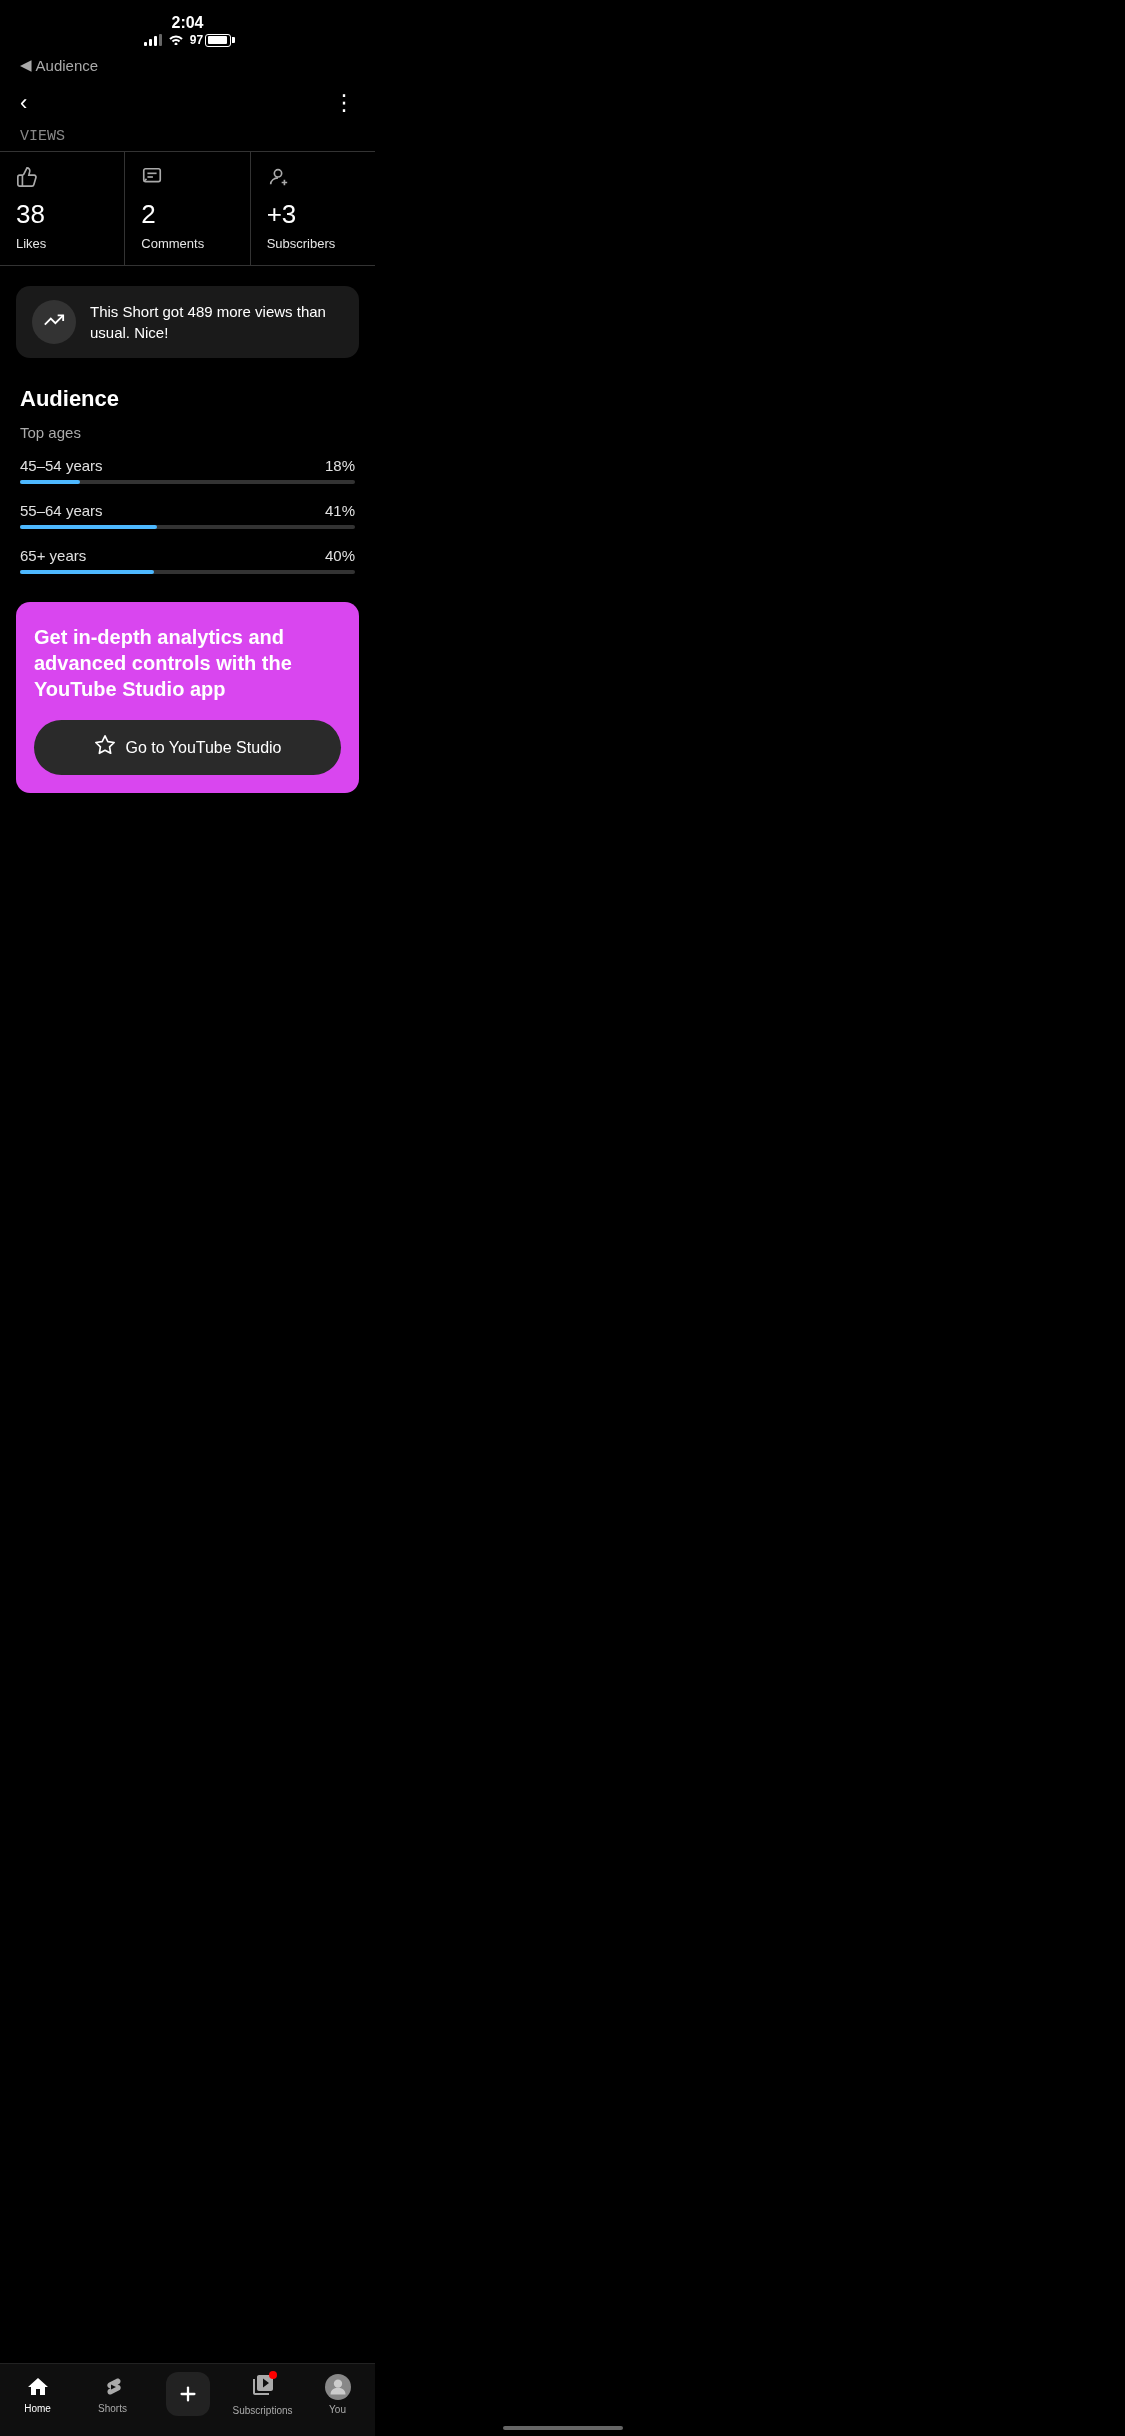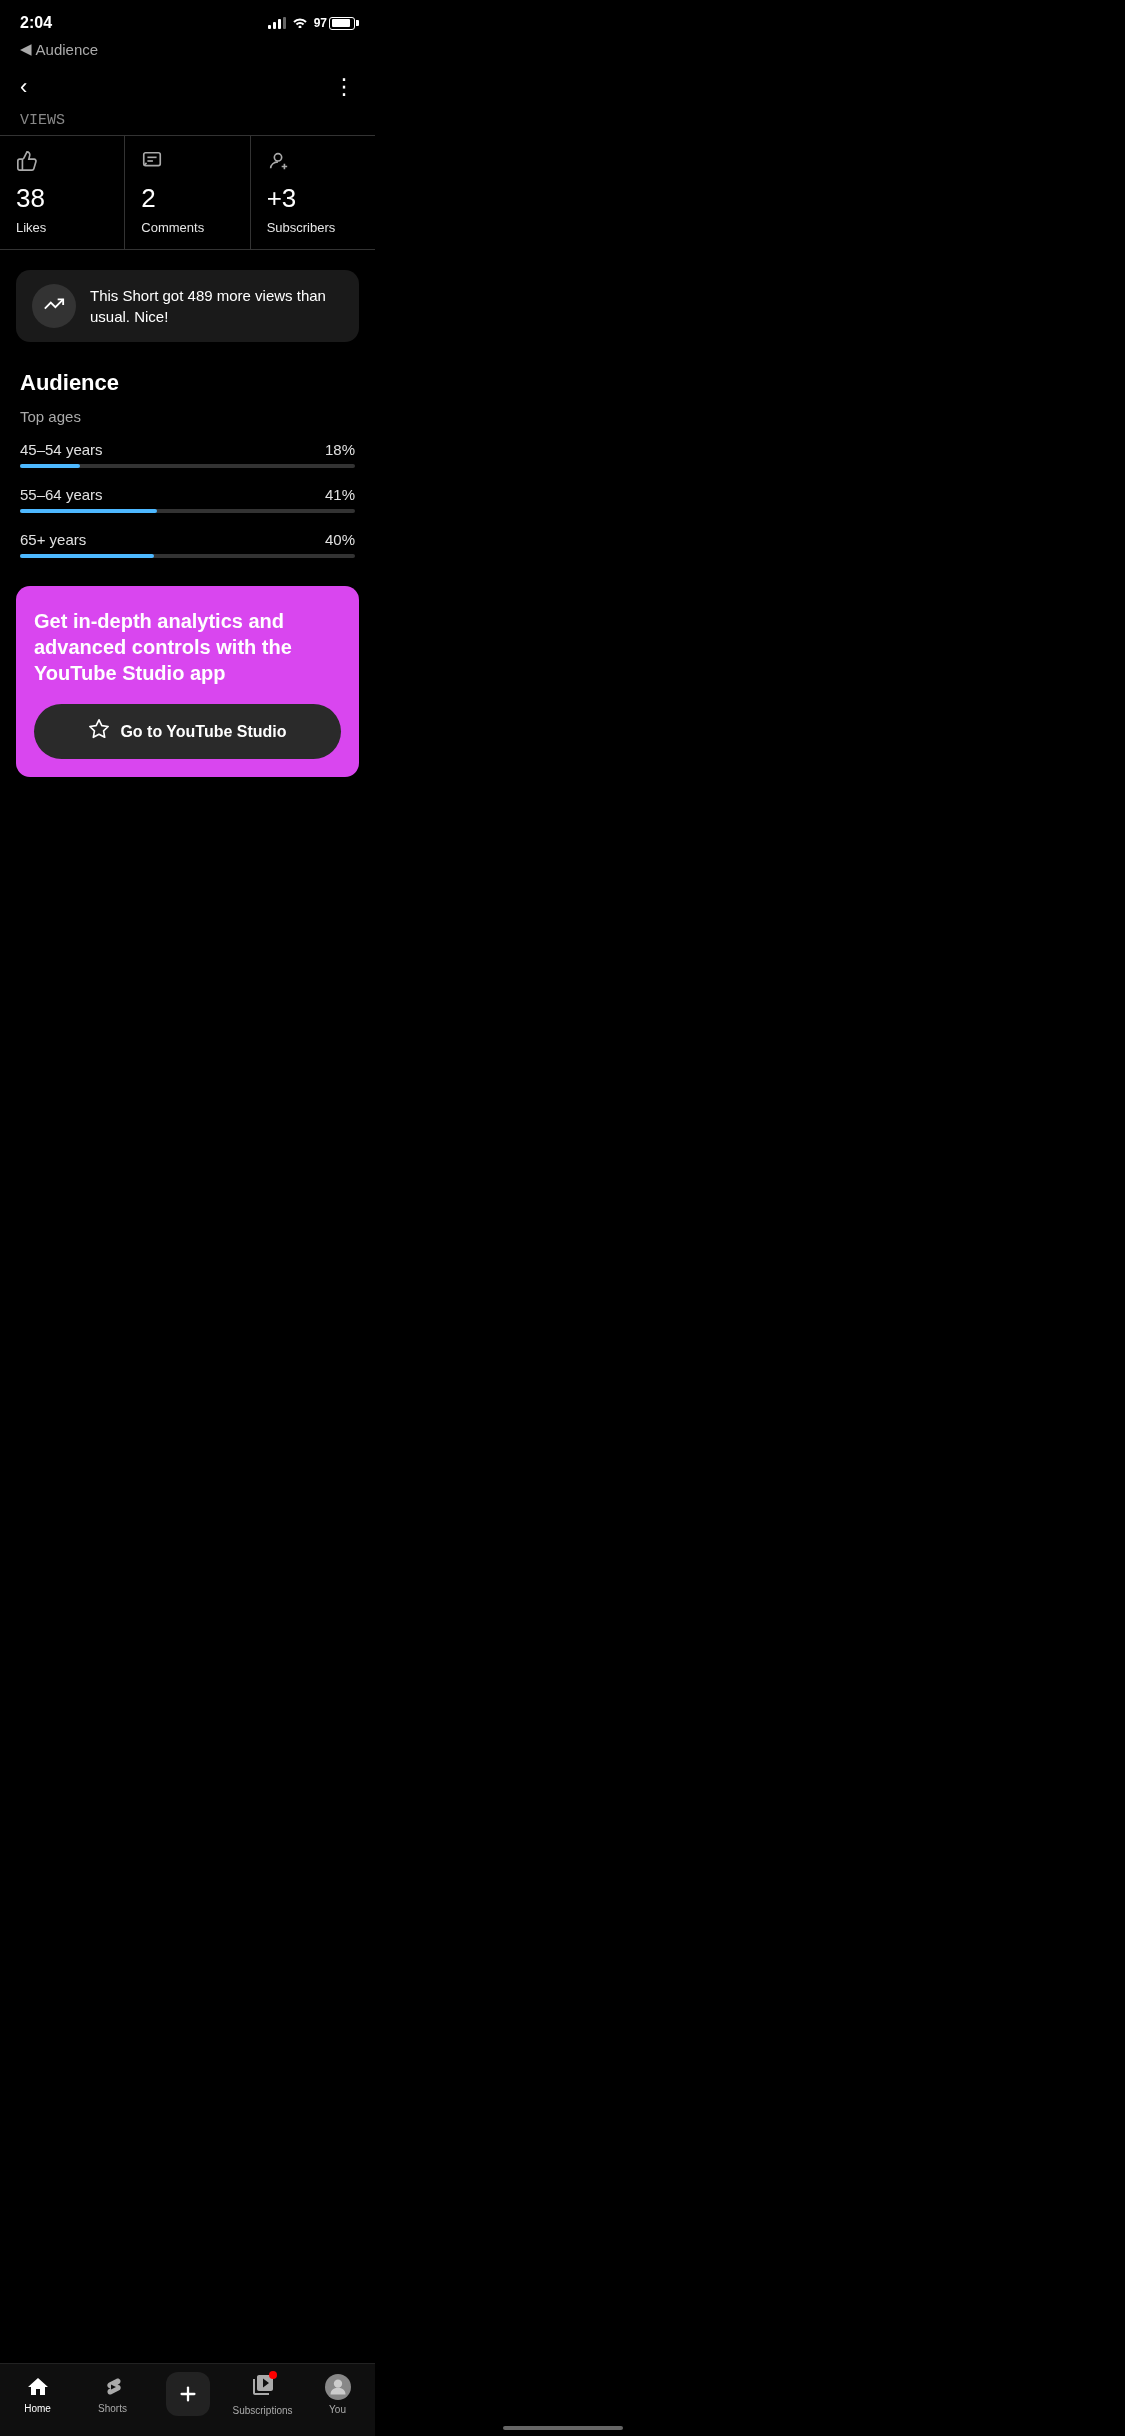--- a/index.html
+++ b/index.html
@@ -16,20 +16,21 @@
     }
 
     
     .status-bar {
       display: flex;
       justify-content: space-between;
       align-items: center;
       padding: 14px 20px 8px;
       font-size: 15px;
       font-weight: 600;
+      flex-direction: column;
     }
     .status-time { font-weight: 700; font-size: 16px; }
     .status-right { display: flex; align-items: center; gap: 6px; }
     .signal-bars {
       display: flex; align-items: flex-end; gap: 2px; height: 12px;
     }
     .signal-bar {
       width: 3px; background: #fff; border-radius: 1px;
     }
     .wifi-icon { font-size: 14px; }
@@ -154,21 +155,21 @@
       margin-bottom: 18px;
     }
     .studio-btn {
       display: flex; align-items: center; justify-content: center;
       gap: 10px;
       background: #2a2a2a;
       border-radius: 30px;
       padding: 14px 20px;
       cursor: pointer;
     }
-    .studio-btn-text { font-size: 16px; font-weight: 700; }
+    .studio-btn-text { font-size: 16px; font-weight: 400; }
     .studio-btn-icon { font-size: 20px; }
 
     
     .bottom-nav {
       position: fixed;
       bottom: 0; left: 0;
       width: 375px;
       background: #0f0f0f;
       border-top: 1px solid #222;
       display: flex;

